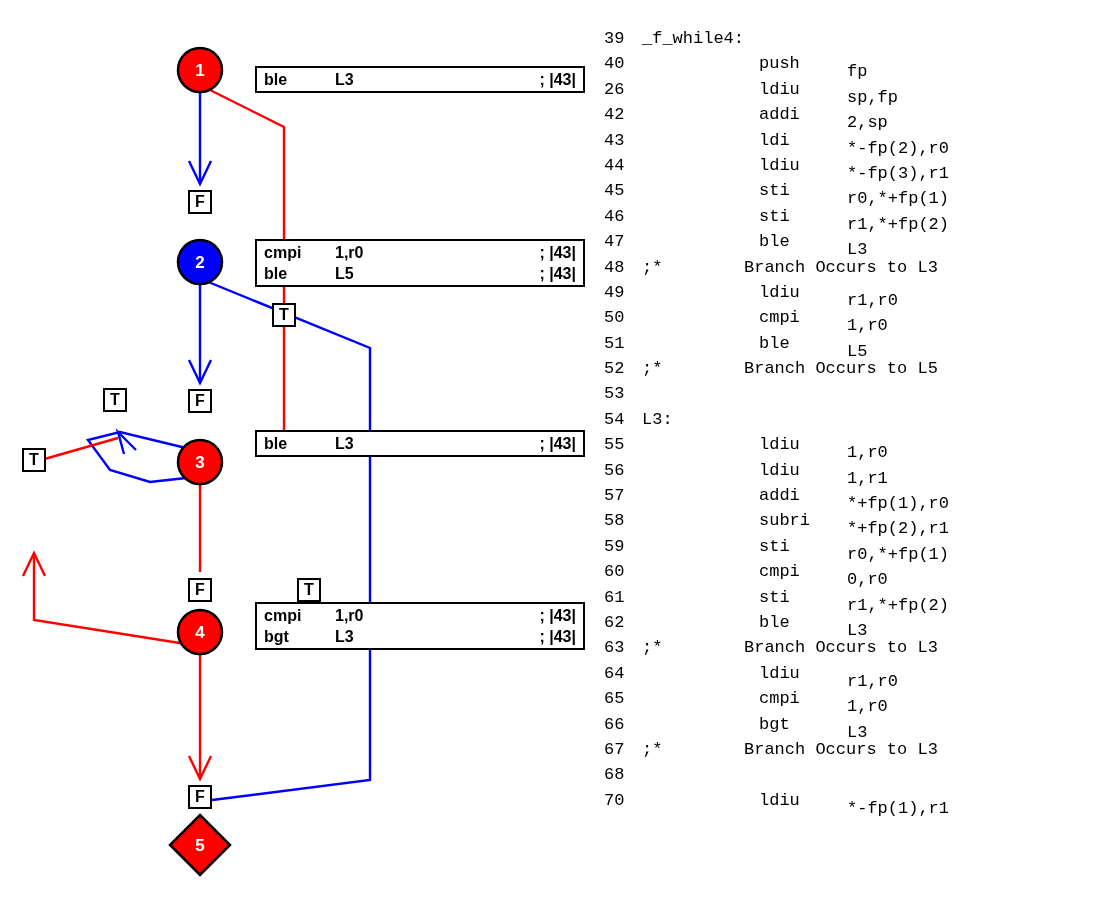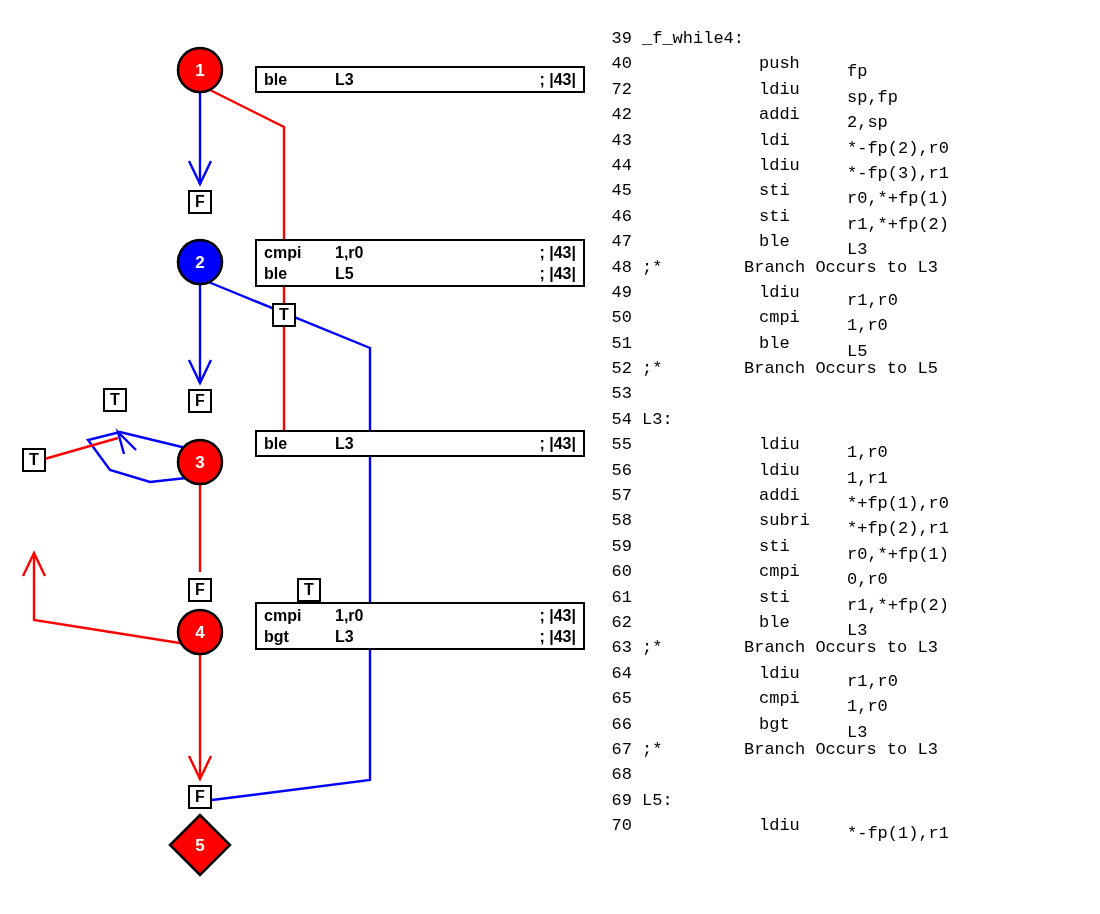--- a/index.html
+++ b/index.html
@@ -22,21 +22,21 @@
   .code-line{position:relative;height:21px;line-height:21px;white-space:pre;
              font:bold 16px/21px "Liberation Sans",sans-serif;color:#000;}
   .cl-op{position:absolute;left:7px;top:0;}
   .cl-arg{position:absolute;left:78px;top:0;}
   .cl-cmt{position:absolute;right:7px;top:0;margin-left:40px;}
 
   
   #listing{position:absolute;left:604px;top:26px;width:496px;height:880px;}
   .asm-row{height:25.4px;white-space:pre;
            font:17px/25.4px "Liberation Mono",monospace;color:#000;position:relative;}
-  .asm-no{position:absolute;left:0;top:0;width:28px;text-align:right;}
+  .asm-no{position:absolute;left:0;top:0;width:28px;text-align:left;}
   .asm-lbl{position:absolute;left:38px;top:0;}
   .asm-op{position:absolute;left:128px;top:0;margin-left:27px;}
   .asm-arg{position:absolute;left:243px;top:8px;}
   .asm-bigtext{position:absolute;left:140px;top:0;font-weight:normal;}
 </style>
 </head>
 <body>
 
 <div id="root">
 
@@ -89,21 +89,21 @@
         <div class="code-box" style="left: 255px; width: 330px; top: 602px;">
           <div class="code-line"><span class="cl-op">cmpi</span><span class="cl-arg">1,r0</span><span class="cl-cmt">; |43|</span></div>
           <div class="code-line"><span class="cl-op">bgt</span><span class="cl-arg">L3</span><span class="cl-cmt">; |43|</span></div>
         </div>
       </div>
   </div>
 
   <div id="listing">
       <div class="asm-row"><span class="asm-no">39</span><span class="asm-lbl">_f_while4:</span></div>
       <div class="asm-row"><span class="asm-no">40</span><span class="asm-op">push</span><span class="asm-arg">fp</span></div>
-      <div class="asm-row"><span class="asm-no">72</span><span class="asm-op">ldiu</span><span class="asm-arg">sp,fp</span></div>
+      <div class="asm-row"><span class="asm-no">26</span><span class="asm-op">ldiu</span><span class="asm-arg">sp,fp</span></div>
       <div class="asm-row"><span class="asm-no">42</span><span class="asm-op">addi</span><span class="asm-arg">2,sp</span></div>
       <div class="asm-row"><span class="asm-no">43</span><span class="asm-op">ldi</span><span class="asm-arg">*-fp(2),r0</span></div>
       <div class="asm-row"><span class="asm-no">44</span><span class="asm-op">ldiu</span><span class="asm-arg">*-fp(3),r1</span></div>
       <div class="asm-row"><span class="asm-no">45</span><span class="asm-op">sti</span><span class="asm-arg">r0,*+fp(1)</span></div>
       <div class="asm-row"><span class="asm-no">46</span><span class="asm-op">sti</span><span class="asm-arg">r1,*+fp(2)</span></div>
       <div class="asm-row"><span class="asm-no">47</span><span class="asm-op">ble</span><span class="asm-arg">L3</span></div>
       <div class="asm-row bold"><span class="asm-no">48</span><span class="asm-lbl">;*</span><span class="asm-bigtext">Branch Occurs to L3</span></div>
       <div class="asm-row"><span class="asm-no">49</span><span class="asm-op">ldiu</span><span class="asm-arg">r1,r0</span></div>
       <div class="asm-row"><span class="asm-no">50</span><span class="asm-op">cmpi</span><span class="asm-arg">1,r0</span></div>
       <div class="asm-row"><span class="asm-no">51</span><span class="asm-op">ble</span><span class="asm-arg">L5</span></div>
@@ -117,17 +117,16 @@
       <div class="asm-row"><span class="asm-no">59</span><span class="asm-op">sti</span><span class="asm-arg">r0,*+fp(1)</span></div>
       <div class="asm-row"><span class="asm-no">60</span><span class="asm-op">cmpi</span><span class="asm-arg">0,r0</span></div>
       <div class="asm-row"><span class="asm-no">61</span><span class="asm-op">sti</span><span class="asm-arg">r1,*+fp(2)</span></div>
       <div class="asm-row"><span class="asm-no">62</span><span class="asm-op">ble</span><span class="asm-arg">L3</span></div>
       <div class="asm-row bold"><span class="asm-no">63</span><span class="asm-lbl">;*</span><span class="asm-bigtext">Branch Occurs to L3</span></div>
       <div class="asm-row"><span class="asm-no">64</span><span class="asm-op">ldiu</span><span class="asm-arg">r1,r0</span></div>
       <div class="asm-row"><span class="asm-no">65</span><span class="asm-op">cmpi</span><span class="asm-arg">1,r0</span></div>
       <div class="asm-row"><span class="asm-no">66</span><span class="asm-op">bgt</span><span class="asm-arg">L3</span></div>
       <div class="asm-row bold"><span class="asm-no">67</span><span class="asm-lbl">;*</span><span class="asm-bigtext">Branch Occurs to L3</span></div>
       <div class="asm-row"><span class="asm-no">68</span></div>
-      <div class="asm-row"><span class="asm-no">69</span><span class="asm-lbl">L5:</span></div>
       <div class="asm-row"><span class="asm-no">70</span><span class="asm-op">ldiu</span><span class="asm-arg">*-fp(1),r1</span></div>
     </div>
 
 </div>
 
 </body></html>

